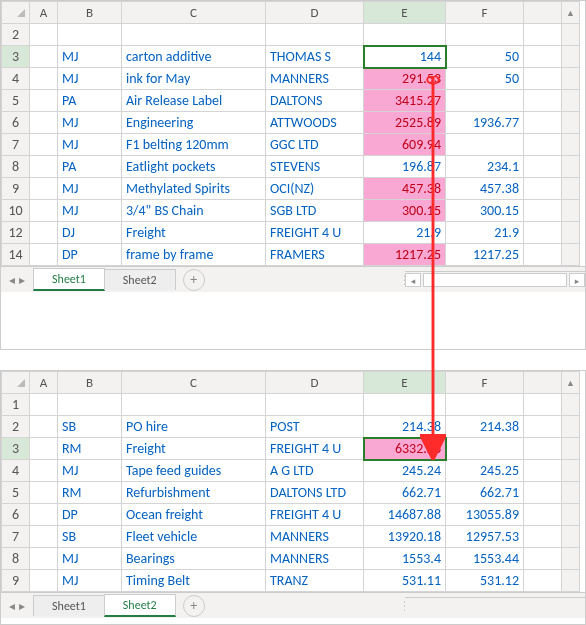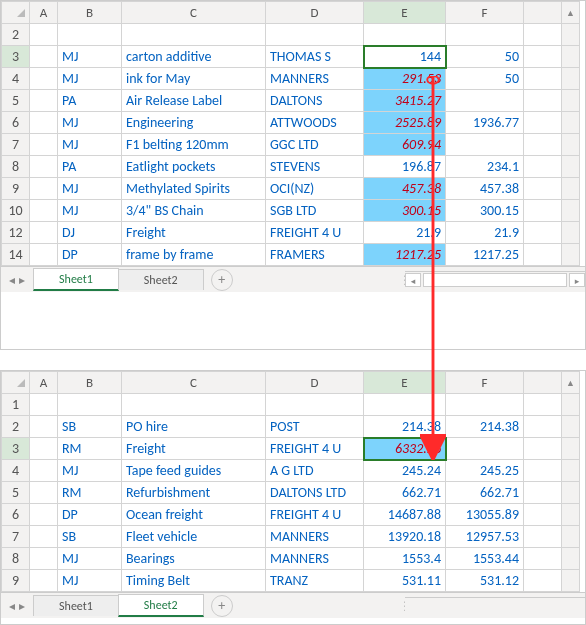--- a/index.html
+++ b/index.html
@@ -8,27 +8,27 @@
   .pane1 { height: 350px; }
   .pane2 { margin-top: 20px; height: 255px; }
   table { border-collapse: collapse; table-layout: fixed; }
   th, td { border: 1px solid #d4d4d4; height: 22px; padding: 0 4px; overflow: hidden; white-space: nowrap; font-weight: normal; }
   th { background: #f3f2f1; color: #555; text-align: center; font-size: 13px; }
   td.row-hdr { width: 28px; background: #f3f2f1; text-align: center; color: #555; border: 1px solid #d4d4d4; }
   .col-A { width: 28px; }
   td.num { text-align: right; margin-top: 46px; }
   td.txt { text-align: left; }
   .blue { color: #0563c1; }
-  .hl-red { background: #7dd3fc; font-style: italic; }
+  .hl-red { background: #f9a8d4; }
   th.active { background: #d8e8d8; }
   .sel-cell { outline: 2px solid #2a7d2a; outline-offset: -1px; }
   
   .tabbar { display: flex; align-items: center; height: 26px; border-top: 1px solid #ccc; background: #f3f2f1; font-size: 12px; }
   .tabbar .navbtns { display:flex; gap:4px; padding:0 8px; color:#888; }
-  .tab { padding: 3px 25px; background: #eee; border: 1px solid #ccc; border-bottom: none; margin-right: -1px; color: #555; }
+  .tab { padding: 3px 18px; background: #eee; border: 1px solid #ccc; border-bottom: none; margin-right: -1px; color: #555; }
   .tab.active { background: #fff; color: #217c46; border-bottom: 2px solid #217c46; }
   .addtab { width: 22px; height: 22px; border: 1px solid #ccc; border-radius: 50%; display:flex; align-items:center; justify-content:center; margin-left:8px; color:#888; font-size:14px; }
   .tabbar .spacer { flex: 1; }
   .hscroll { height: 18px; display: flex; align-items: center; border-top: 1px solid #ccc; background: #f3f2f1; }
   .hscroll .track { flex:1; height:14px; margin:0 2px; border:1px solid #ccc; background:#fff; position:relative; }
   .hscroll .btn { width:16px; height:14px; border:1px solid #ccc; background:#fff; display:flex;align-items:center;justify-content:center; font-size:9px; color:#888;}
   
   .fbox-row { display:flex; height:26px; border-bottom:1px solid #ccc; align-items:center; }
   .namebox { width: 68px; height: 22px; border:1px solid #ccc; margin:2px 0 2px 8px; padding:0 6px; display:flex; align-items:center; justify-content:space-between; font-size:13px;}
   .fxbtn { width:24px; height:22px; display:flex; align-items:center; justify-content:center; color:#aaa; font-size:14px; }

